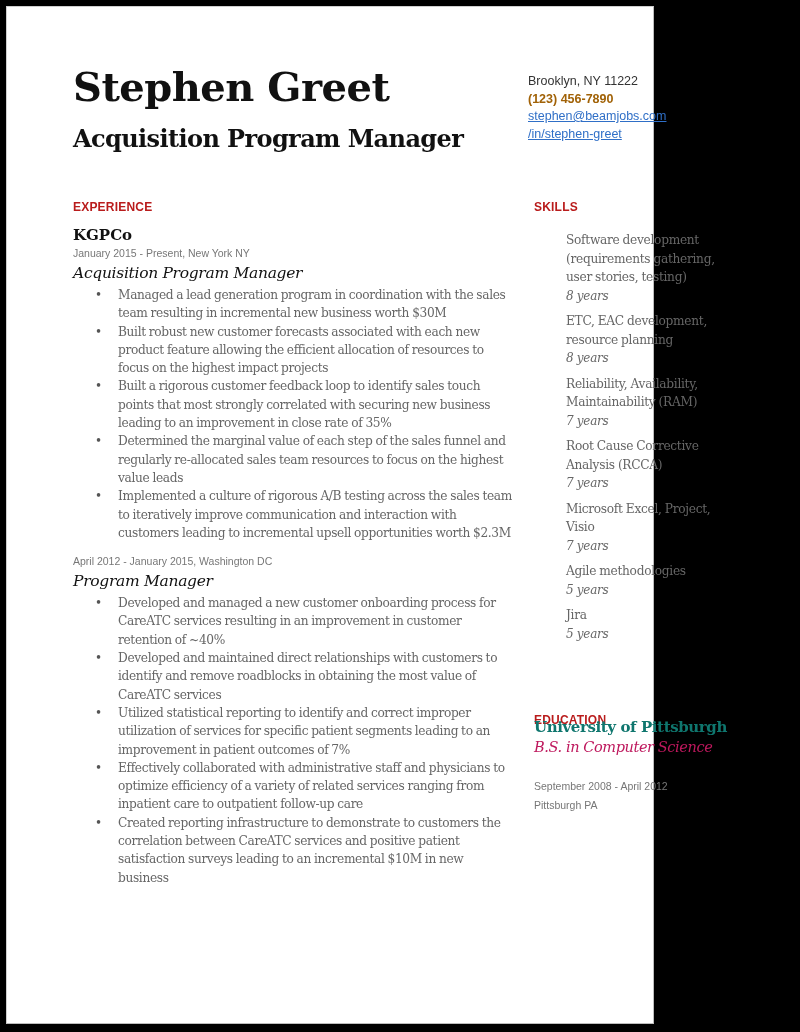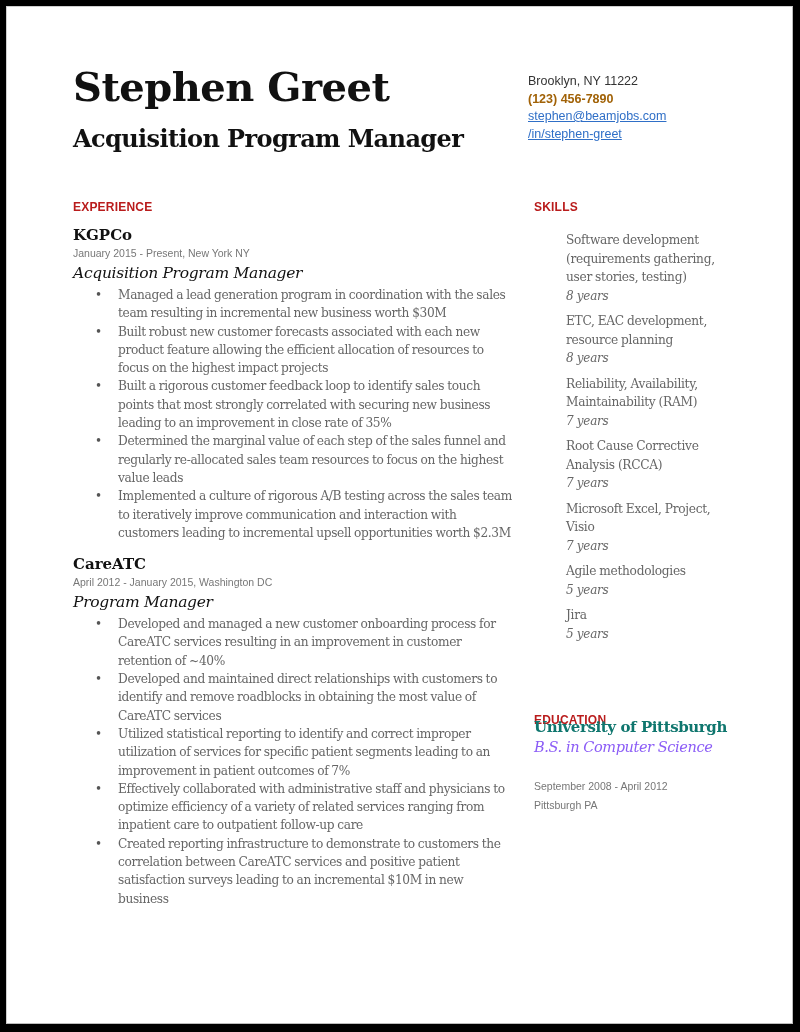--- a/index.html
+++ b/index.html
@@ -1,20 +1,20 @@
 <!DOCTYPE html>
 <html><head>
 <meta charset="utf-8">
 <style>
   html, body { margin: 0; padding: 0; }
   body {
     width: 800px; height: 1032px; background: #000; position: relative; overflow: hidden;
   }
   .page {
-    position: absolute; left: 6px; top: 6px; width: 787px; height: 1018px;
+    position: absolute; left: 6px; top: 6px; width: 648px; height: 1018px;
     background: #fff; border-right: 1px solid #bdbdbd; border-bottom: 1px solid #bdbdbd;
     border-left: 1px solid #cfcfcf; border-top: 1px solid #cfcfcf;
     box-sizing: border-box;
   }
   .name {
     position: absolute; left: 66px; top: 58px; margin: 0;
     font-family: "DejaVu Serif", serif; font-weight: bold; font-size: 40px;
     color: #111; letter-spacing: -0.5px; line-height: 1.1;
   }
   .title {
@@ -64,21 +64,21 @@
   }
   .skill-years {
     font-family: "DejaVu Serif", serif; font-style: italic; font-size: 12px; line-height: 18.5px; color: #666;
     letter-spacing: -0.3px;
   }
   .school {
     font-family: "DejaVu Serif", serif; font-weight: bold; font-size: 15px; color: #0f766e; line-height: 20px;
     letter-spacing: -0.4px;
   }
   .degree {
-    font-family: "DejaVu Serif", serif; font-style: italic; font-size: 14.5px; color: #8b5cf6; line-height: 20px;
+    font-family: "DejaVu Serif", serif; font-style: italic; font-size: 14.5px; color: #be185d; line-height: 20px;
     letter-spacing: -0.4px;
   }
   .edu-meta {
     font-family: "Liberation Sans", sans-serif; font-size: 10.5px; color: #777; line-height: 19px;
   }
 </style>
 </head>
 <body>
 
 <div class="page">
@@ -102,21 +102,20 @@
       <div class="role">Acquisition Program Manager</div>
       <ul class="bullets">
         <li><span class="dot">•</span><span>Managed a lead generation program in coordination with the sales team resulting in incremental new business worth $30M</span></li>
         <li><span class="dot">•</span><span>Built robust new customer forecasts associated with each new product feature allowing the efficient allocation of resources to focus on the highest impact projects</span></li>
         <li><span class="dot">•</span><span>Built a rigorous customer feedback loop to identify sales touch points that most strongly correlated with securing new business leading to an improvement in close rate of 35%</span></li>
         <li><span class="dot">•</span><span>Determined the marginal value of each step of the sales funnel and regularly re-allocated sales team resources to focus on the highest value leads</span></li>
         <li><span class="dot">•</span><span>Implemented a culture of rigorous A/B testing across the sales team to iteratively improve communication and interaction with customers leading to incremental upsell opportunities worth $2.3M</span></li>
       </ul>
     </div>
     <div class="job">
-      <div class="company">CareATC</div>
       <div class="meta">April 2012 - January 2015, Washington DC</div>
       <div class="role">Program Manager</div>
       <ul class="bullets">
         <li><span class="dot">•</span><span>Developed and managed a new customer onboarding process for CareATC services resulting in an improvement in customer retention of ~40%</span></li>
         <li><span class="dot">•</span><span>Developed and maintained direct relationships with customers to identify and remove roadblocks in obtaining the most value of CareATC services</span></li>
         <li><span class="dot">•</span><span>Utilized statistical reporting to identify and correct improper utilization of services for specific patient segments leading to an improvement in patient outcomes of 7%</span></li>
         <li><span class="dot">•</span><span>Effectively collaborated with administrative staff and physicians to optimize efficiency of a variety of related services ranging from inpatient care to outpatient follow-up care</span></li>
         <li><span class="dot">•</span><span>Created reporting infrastructure to demonstrate to customers the correlation between CareATC services and positive patient satisfaction surveys leading to an incremental $10M in new business</span></li>
       </ul>
     </div>

